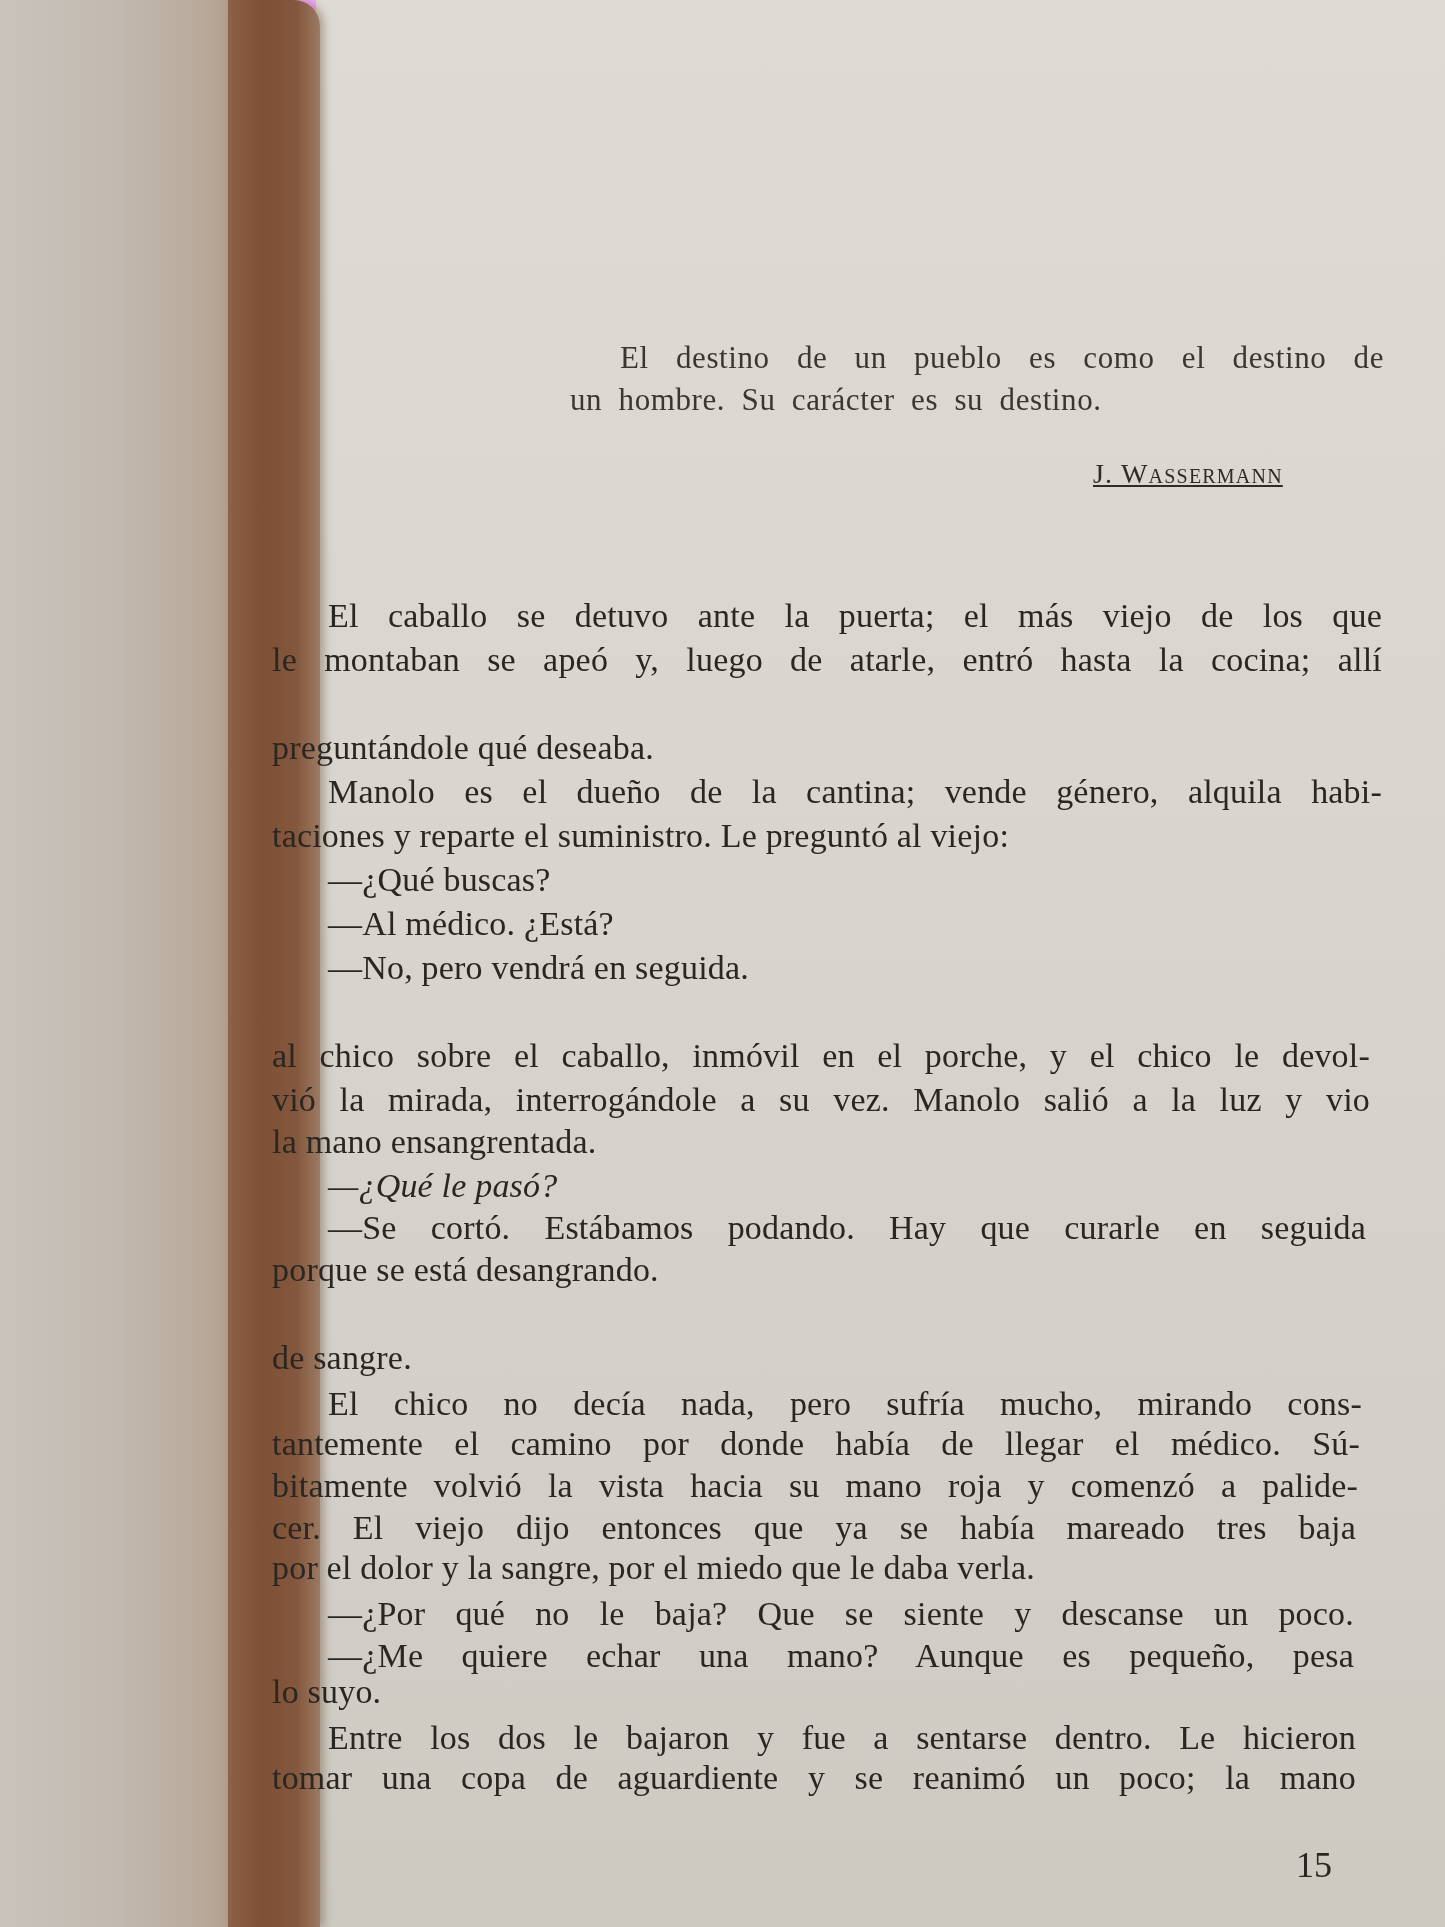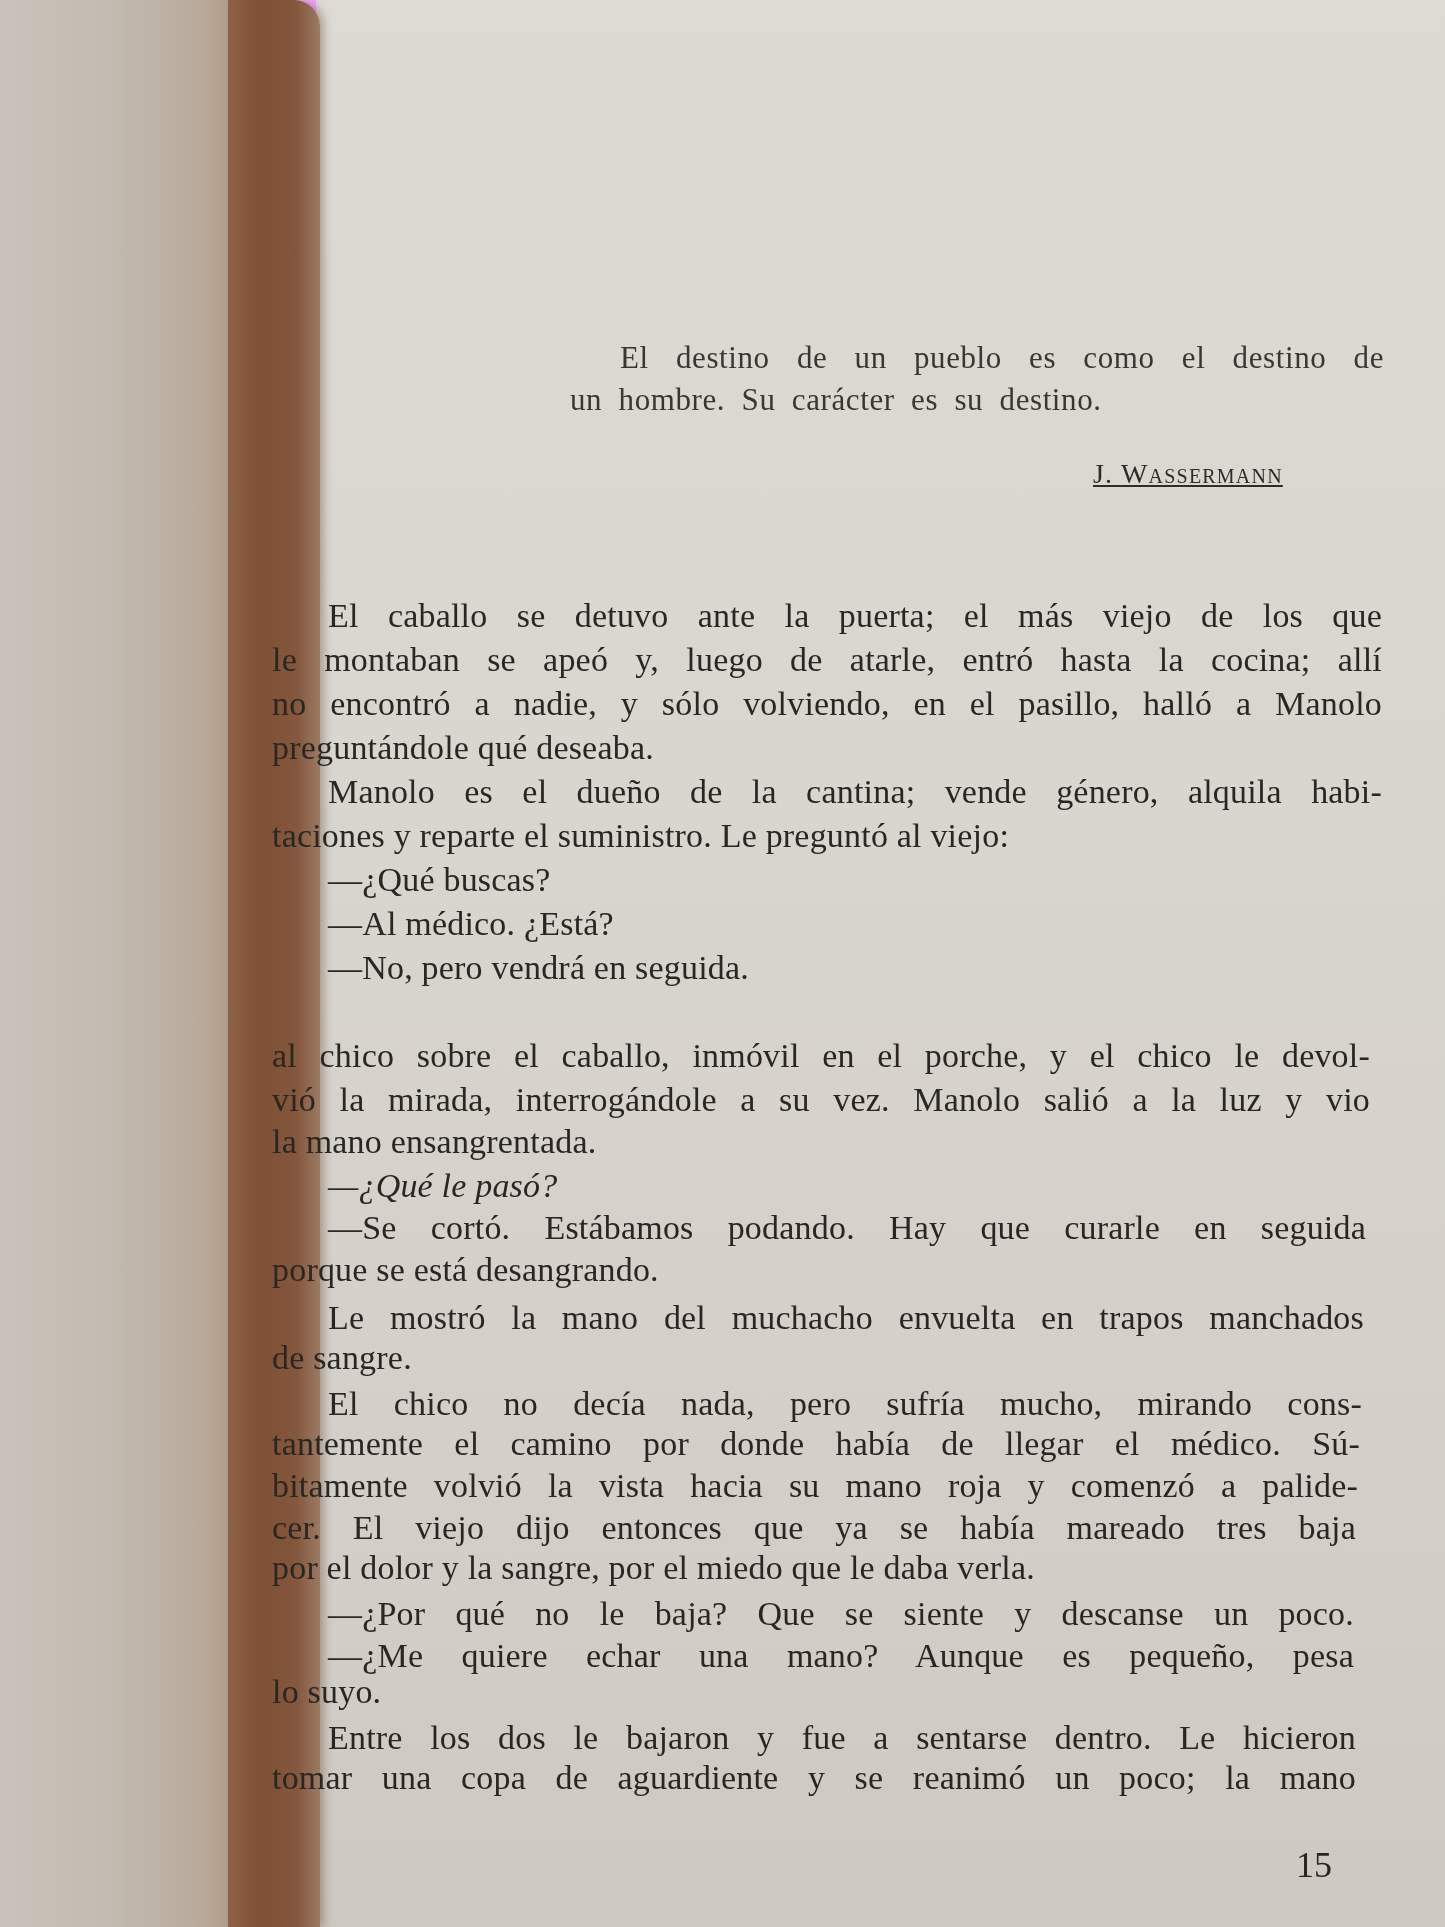--- a/index.html
+++ b/index.html
@@ -93,38 +93,36 @@
   <div class="page-shadow"></div>
 
   <div class="text-layer">
 
     <div class="epigraph justify" style="left:620px; top:338px; width:764px;">El destino de un pueblo es como el destino de</div>
     <div class="epigraph" style="left:570px; top:380px; word-spacing:8px;">un hombre. Su carácter es su destino.</div>
     <div class="author" style="left:1093px; top:458px;text-decoration:underline;">J. Wassermann</div>
 
     <div class="line justify" style="left:328px; top:596px; width:1054px;">El caballo se detuvo ante la puerta; el más viejo de los que</div>
     <div class="line justify" style="left:272px; top:640px; width:1110px;">le montaban se apeó y, luego de atarle, entró hasta la cocina; allí</div>
-    <div class="line justify" style="left:272px; top:684px; width:1110px;">no encontró a nadie, y sólo volviendo, en el pasillo, halló a Manolo</div>
     <div class="line" style="left:272px; top:728px;">preguntándole qué deseaba.</div>
 
     <div class="line" style="left:272px; top:816px;">taciones y reparte el suministro. Le preguntó al viejo:</div>
     <div class="line justify" style="left:328px; top:772px; width:1054px;">Manolo es el dueño de la cantina; vende género, alquila habi-</div>
     <div class="line" style="left:328px; top:860px;">—¿Qué buscas?</div>
     <div class="line" style="left:328px; top:904px;">—Al médico. ¿Está?</div>
     <div class="line" style="left:328px; top:948px;">—No, pero vendrá en seguida.</div>
 
     <div class="line justify" style="left:272px; top:1036px; width:1098px;">al chico sobre el caballo, inmóvil en el porche, y el chico le devol-</div>
     <div class="line justify" style="left:272px; top:1080px; width:1098px;">vió la mirada, interrogándole a su vez. Manolo salió a la luz y vio</div>
     <div class="line" style="left:272px; top:1122px;">la mano ensangrentada.</div>
 
     <div class="line" style="left:328px; top:1166px;font-style:italic;">—¿Qué le pasó?</div>
     <div class="line justify" style="left:328px; top:1208px; width:1038px;">—Se cortó. Estábamos podando. Hay que curarle en seguida</div>
     <div class="line" style="left:272px; top:1250px;">porque se está desangrando.</div>
 
-    <div class="line justify" style="left:328px; top:1298px; width:1036px;">Le mostró la mano del muchacho envuelta en trapos manchados</div>
     <div class="line" style="left:272px; top:1338px;">de sangre.</div>
 
     <div class="line justify" style="left:328px; top:1384px; width:1034px;">El chico no decía nada, pero sufría mucho, mirando cons-</div>
     <div class="line justify" style="left:272px; top:1424px; width:1088px;">tantemente el camino por donde había de llegar el médico. Sú-</div>
     <div class="line justify" style="left:272px; top:1466px; width:1086px;">bitamente volvió la vista hacia su mano roja y comenzó a palide-</div>
     <div class="line justify" style="left:272px; top:1508px; width:1084px;">cer. El viejo dijo entonces que ya se había mareado tres baja</div>
     <div class="line" style="left:272px; top:1548px;">por el dolor y la sangre, por el miedo que le daba verla.</div>
 
     <div class="line justify" style="left:328px; top:1594px; width:1026px;">—¿Por qué no le baja? Que se siente y descanse un poco.</div>
     <div class="line justify" style="left:328px; top:1636px; width:1026px;">—¿Me quiere echar una mano? Aunque es pequeño, pesa</div>

